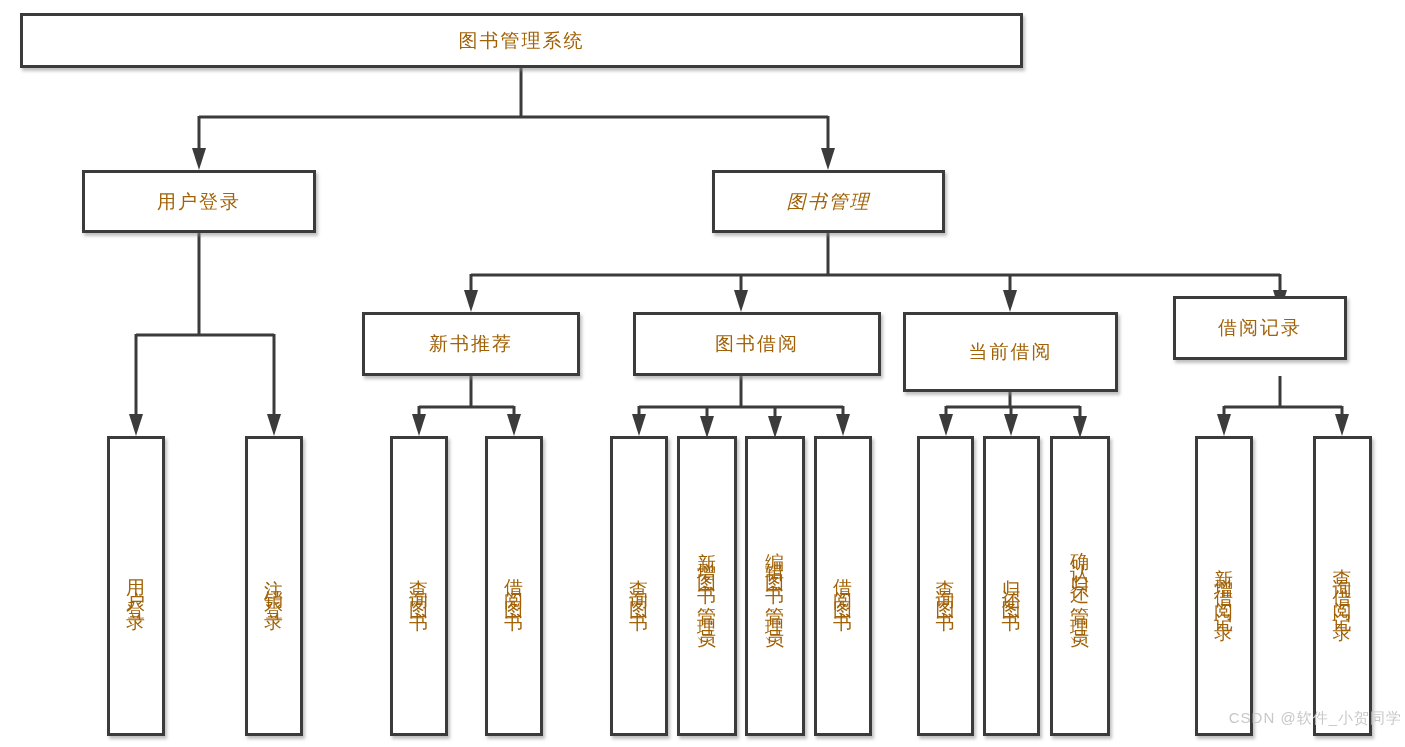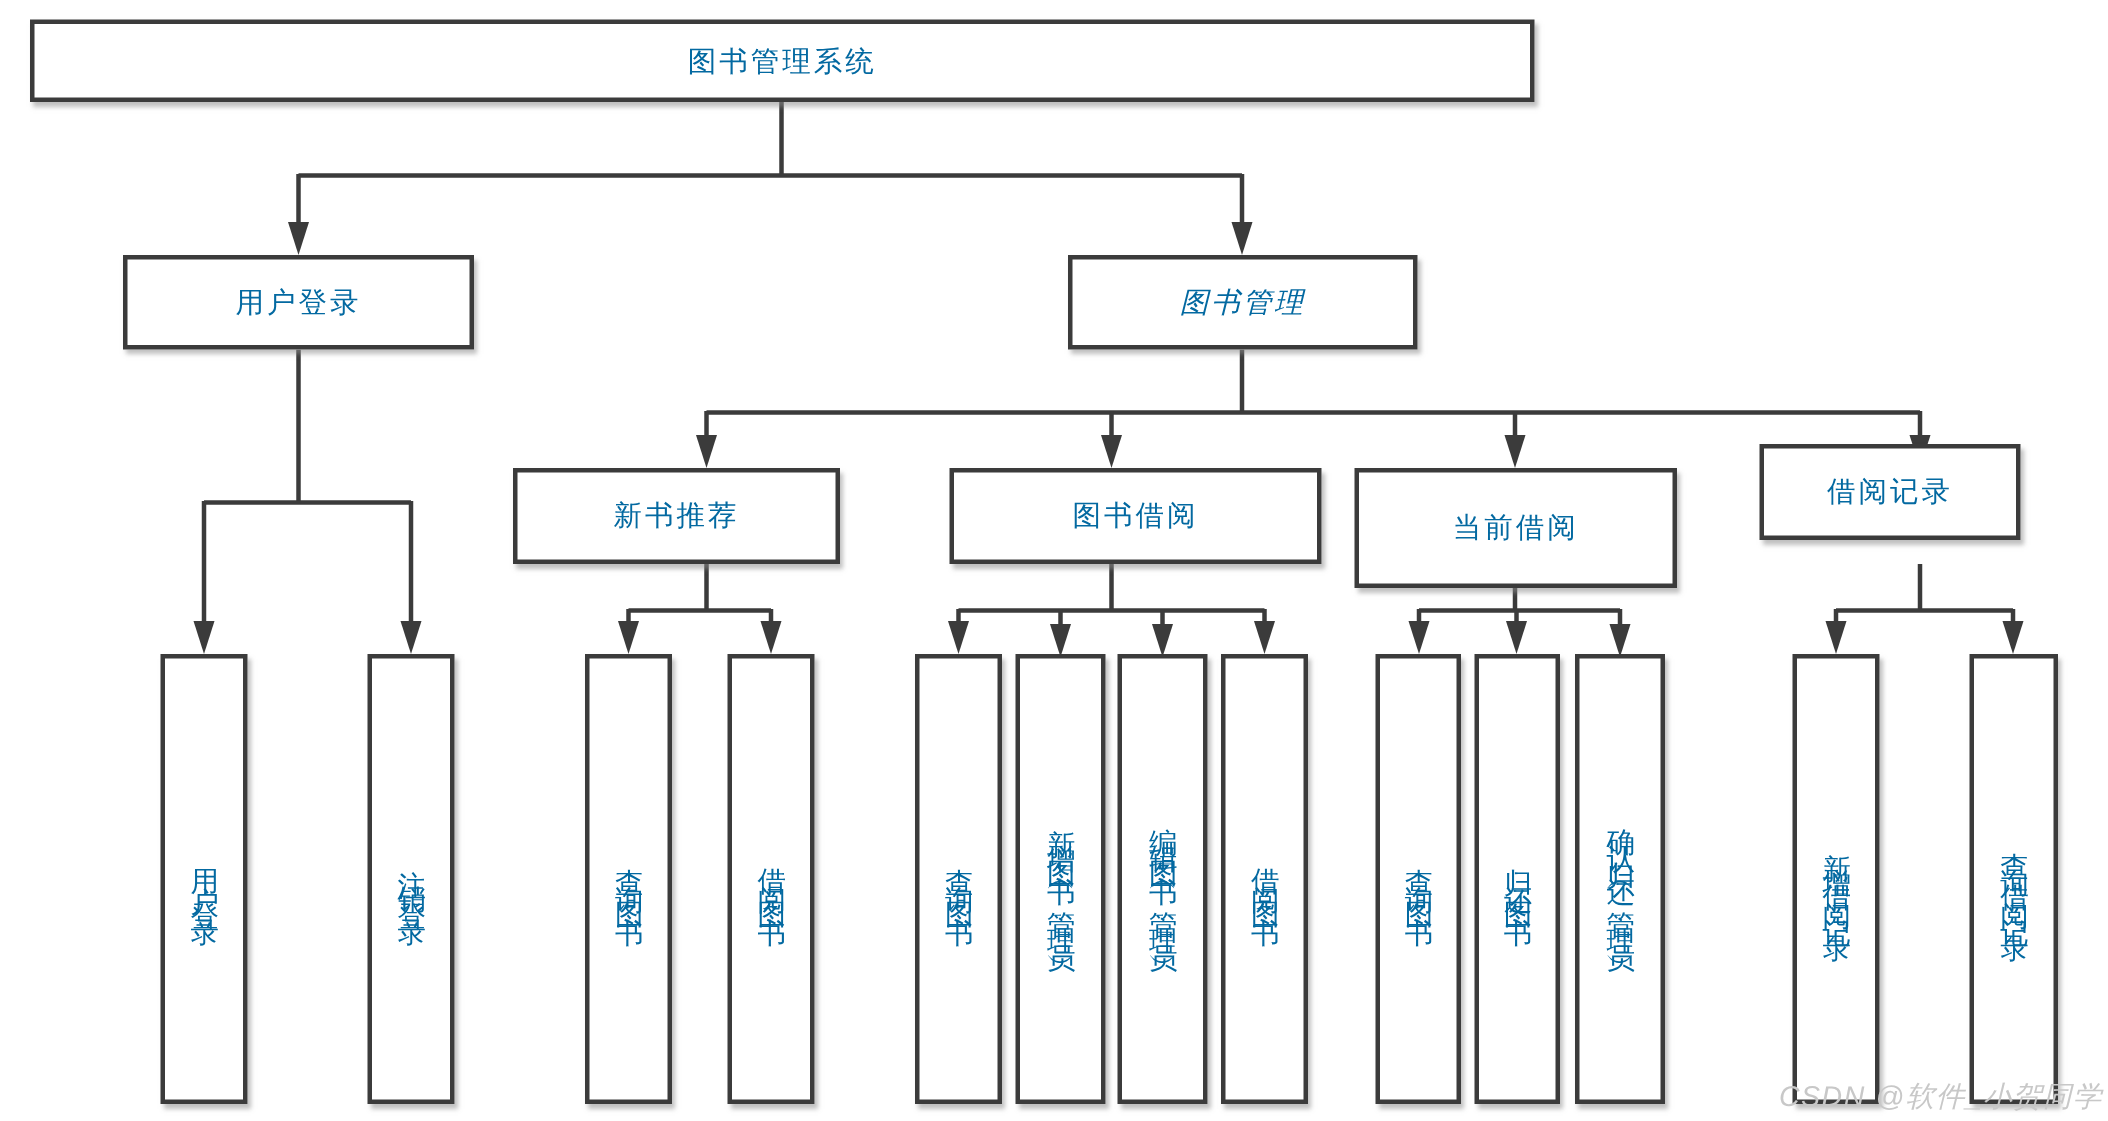--- a/index.html
+++ b/index.html
@@ -26,37 +26,37 @@
     box-sizing: border-box;
     background: #ffffff;
     border: 3px solid var(--line, #3b3b3b);
     box-shadow: 2px 3px 3px rgba(140,140,140,0.55);
     display: flex;
     align-items: center;
     justify-content: center;
     z-index: 2;
     font-size: 19px;
     letter-spacing: 2px;
-    color: #0369a1;
+    color: #a16207;
     text-align: center;
   }
   .node.vert {
     writing-mode: vertical-rl;
     text-orientation: mixed;
     letter-spacing: 11px;
     line-height: 1;
     font-size: 19px;
   }
   
   .n-root    { left: 20px;   top: 13px;  width: 1003px; height: 55px; }
   
   .n-l2a     { left: 82px;   top: 170px; width: 234px;  height: 63px; }
   .n-l2b     { left: 712px;  top: 170px; width: 233px;  height: 63px; font-style: italic; }
   
-  .n-l3a     { left: 342px;  top: 312px; width: 218px;  height: 64px; }
+  .n-l3a     { left: 362px;  top: 312px; width: 218px;  height: 64px; }
   .n-l3b     { left: 633px;  top: 312px; width: 248px;  height: 64px; }
   .n-l3c     { left: 903px;  top: 312px; width: 215px;  height: 80px; }
   .n-l3d     { left: 1173px; top: 296px; width: 174px;  height: 64px; }
   
   .leaf      { top: 436px; height: 300px; width: 58px; }
   .n-g1a { left: 107px; }
   .n-g1b { left: 245px; }
   .n-g2a { left: 390px; }
   .n-g2b { left: 485px; }
   .n-g3a { left: 610px; }
@@ -64,27 +64,26 @@
   .n-g3c { left: 745px; width: 60px; }
   .n-g3d { left: 814px; }
   .n-g4a { left: 917px; width: 57px; }
   .n-g4b { left: 983px; width: 57px; }
   .n-g4c { left: 1050px; width: 60px; }
   .n-g5a { left: 1195px; }
   .n-g5b { left: 1313px; width: 59px; }
   .watermark {
     position: absolute;
     right: 3px;
-    bottom: 3px;
+    bottom: 19px;
     z-index: 3;
-    font-size: 19px;
+    font-size: 15px;
     letter-spacing: 1px;
     color: var(--wm, #c8c8c8);
     white-space: nowrap;
-    font-style: italic;
   }
 </style>
 </head>
 <body style="--line: #3b3b3b; --wm: #c8c8c8; background: rgb(255, 255, 255); color: rgb(43, 43, 43);">
 
 <svg id="connectors" width="1405" height="747" viewBox="0 0 1405 747">
   <g stroke="#3b3b3b" stroke-width="3" fill="none">
 
     <path d="M521 68 V117"></path>
     <path d="M199 117 H828"></path>

